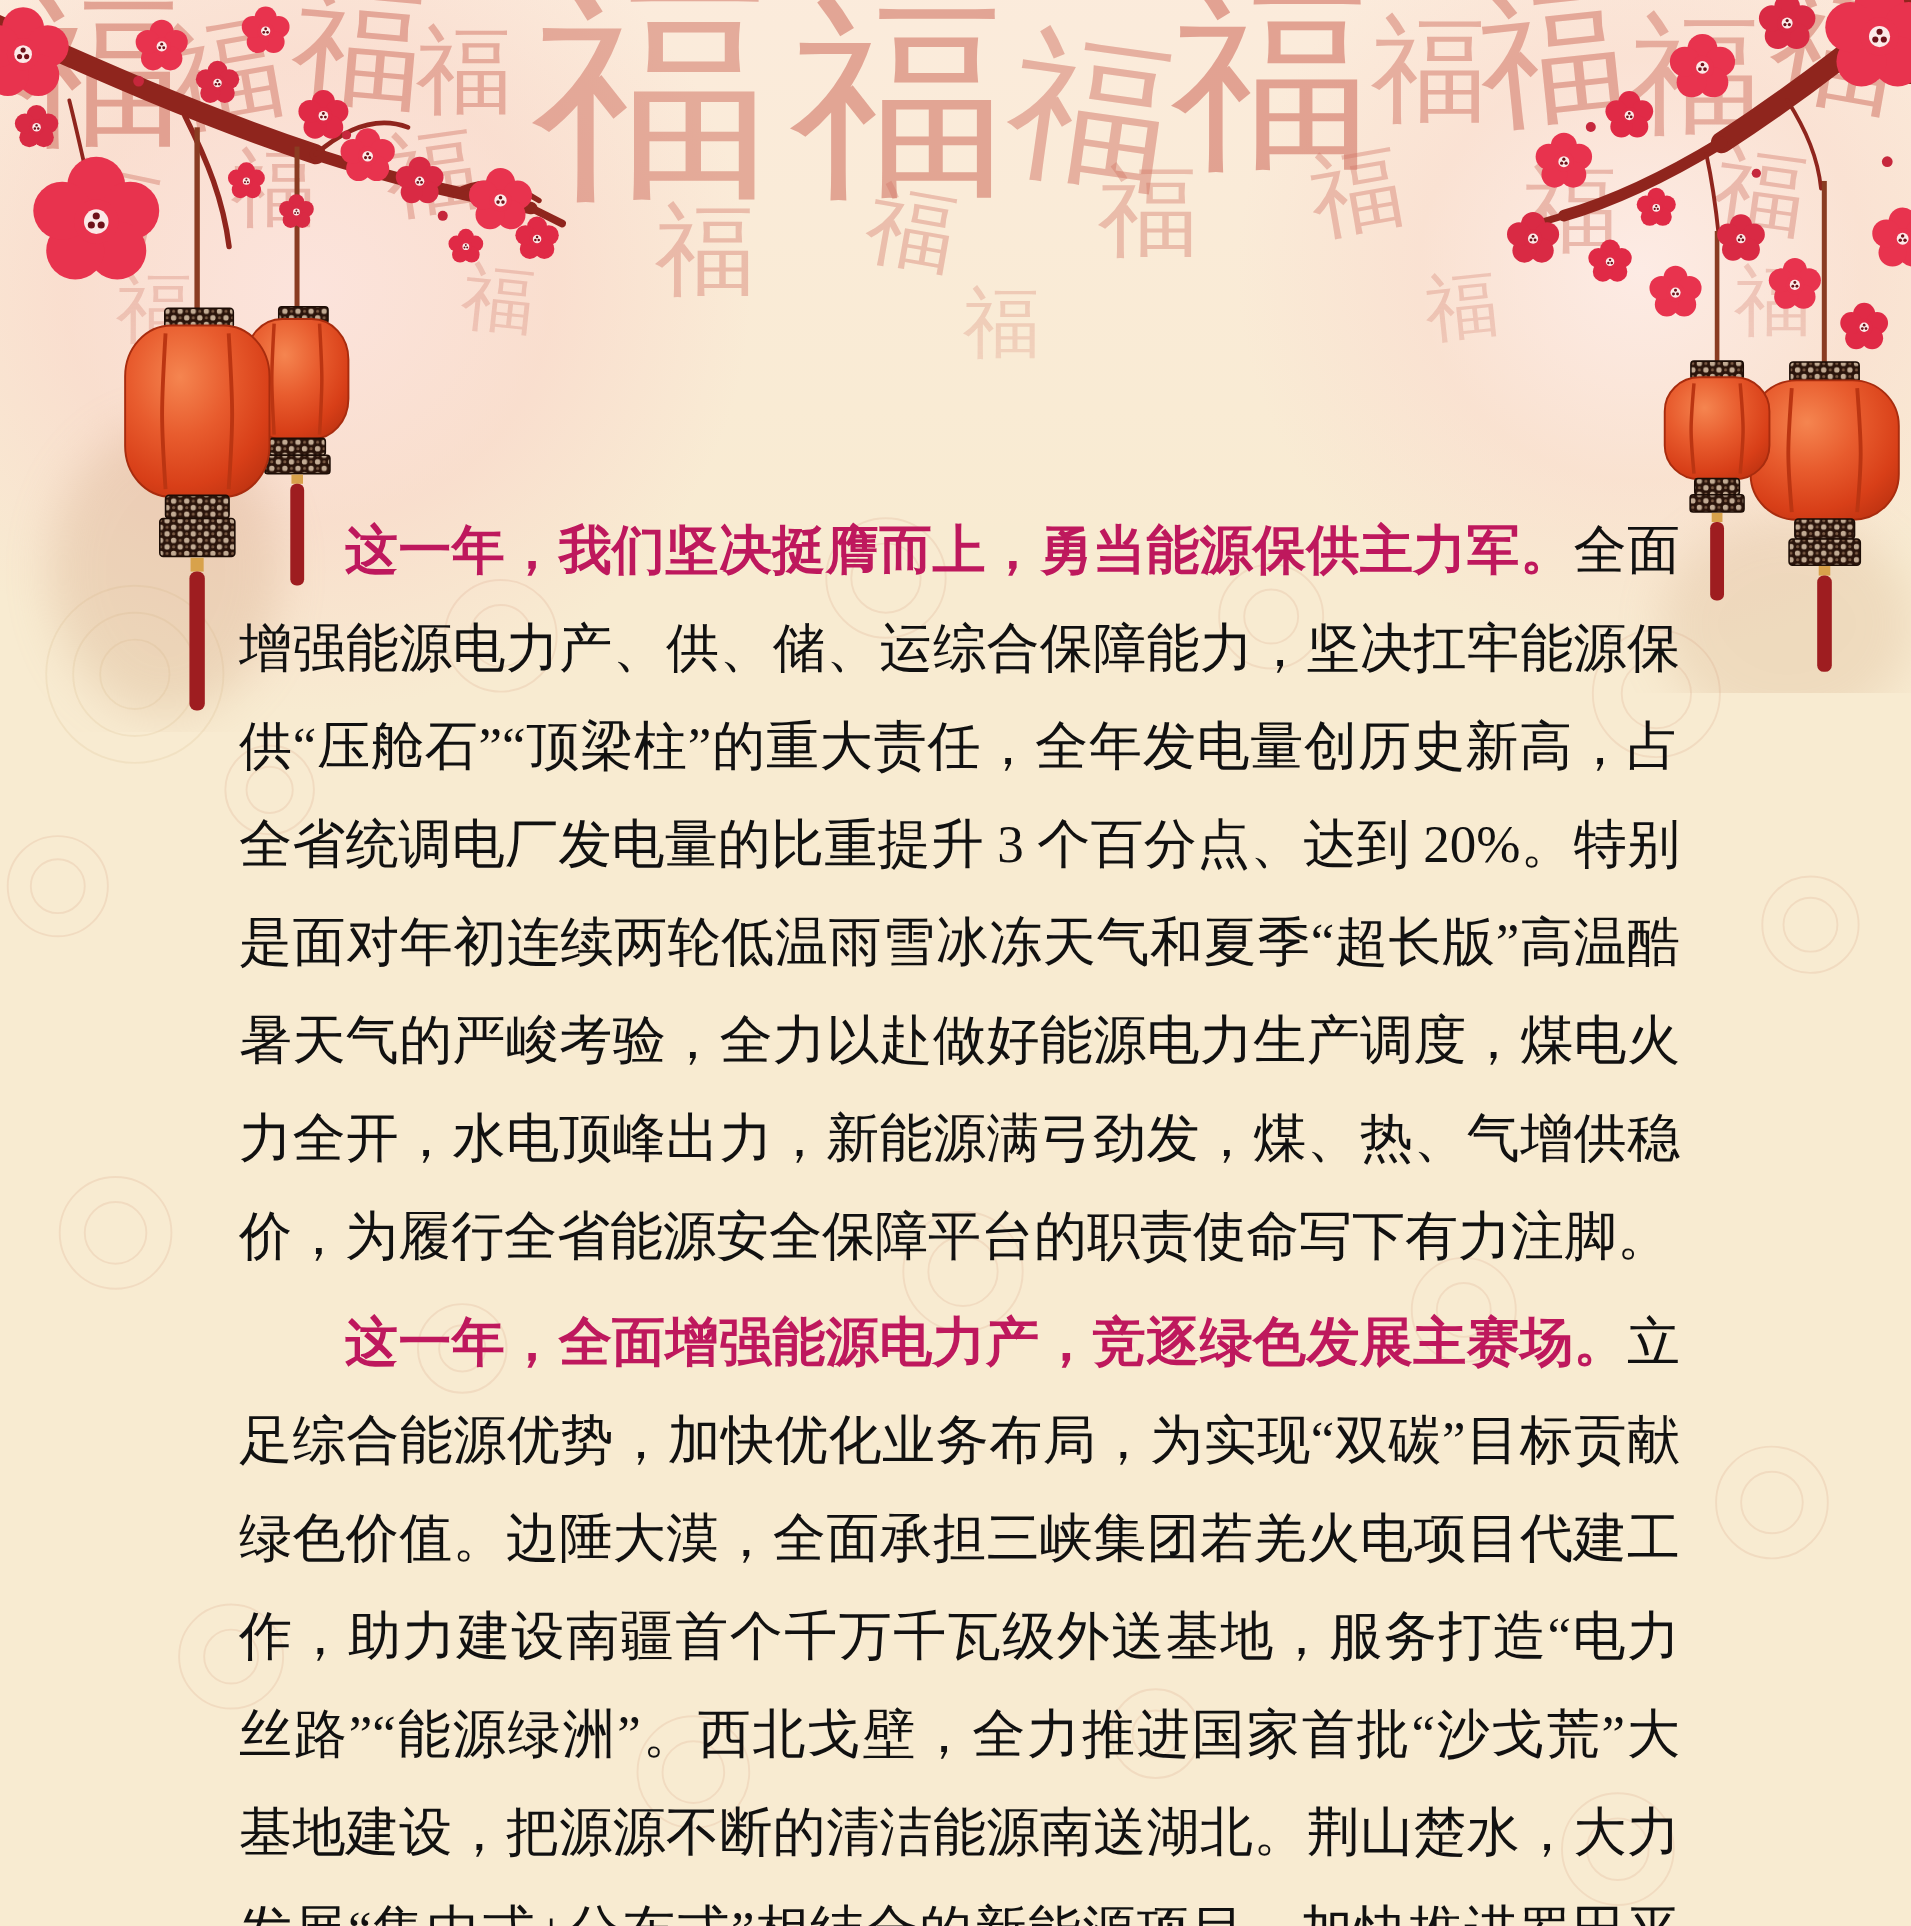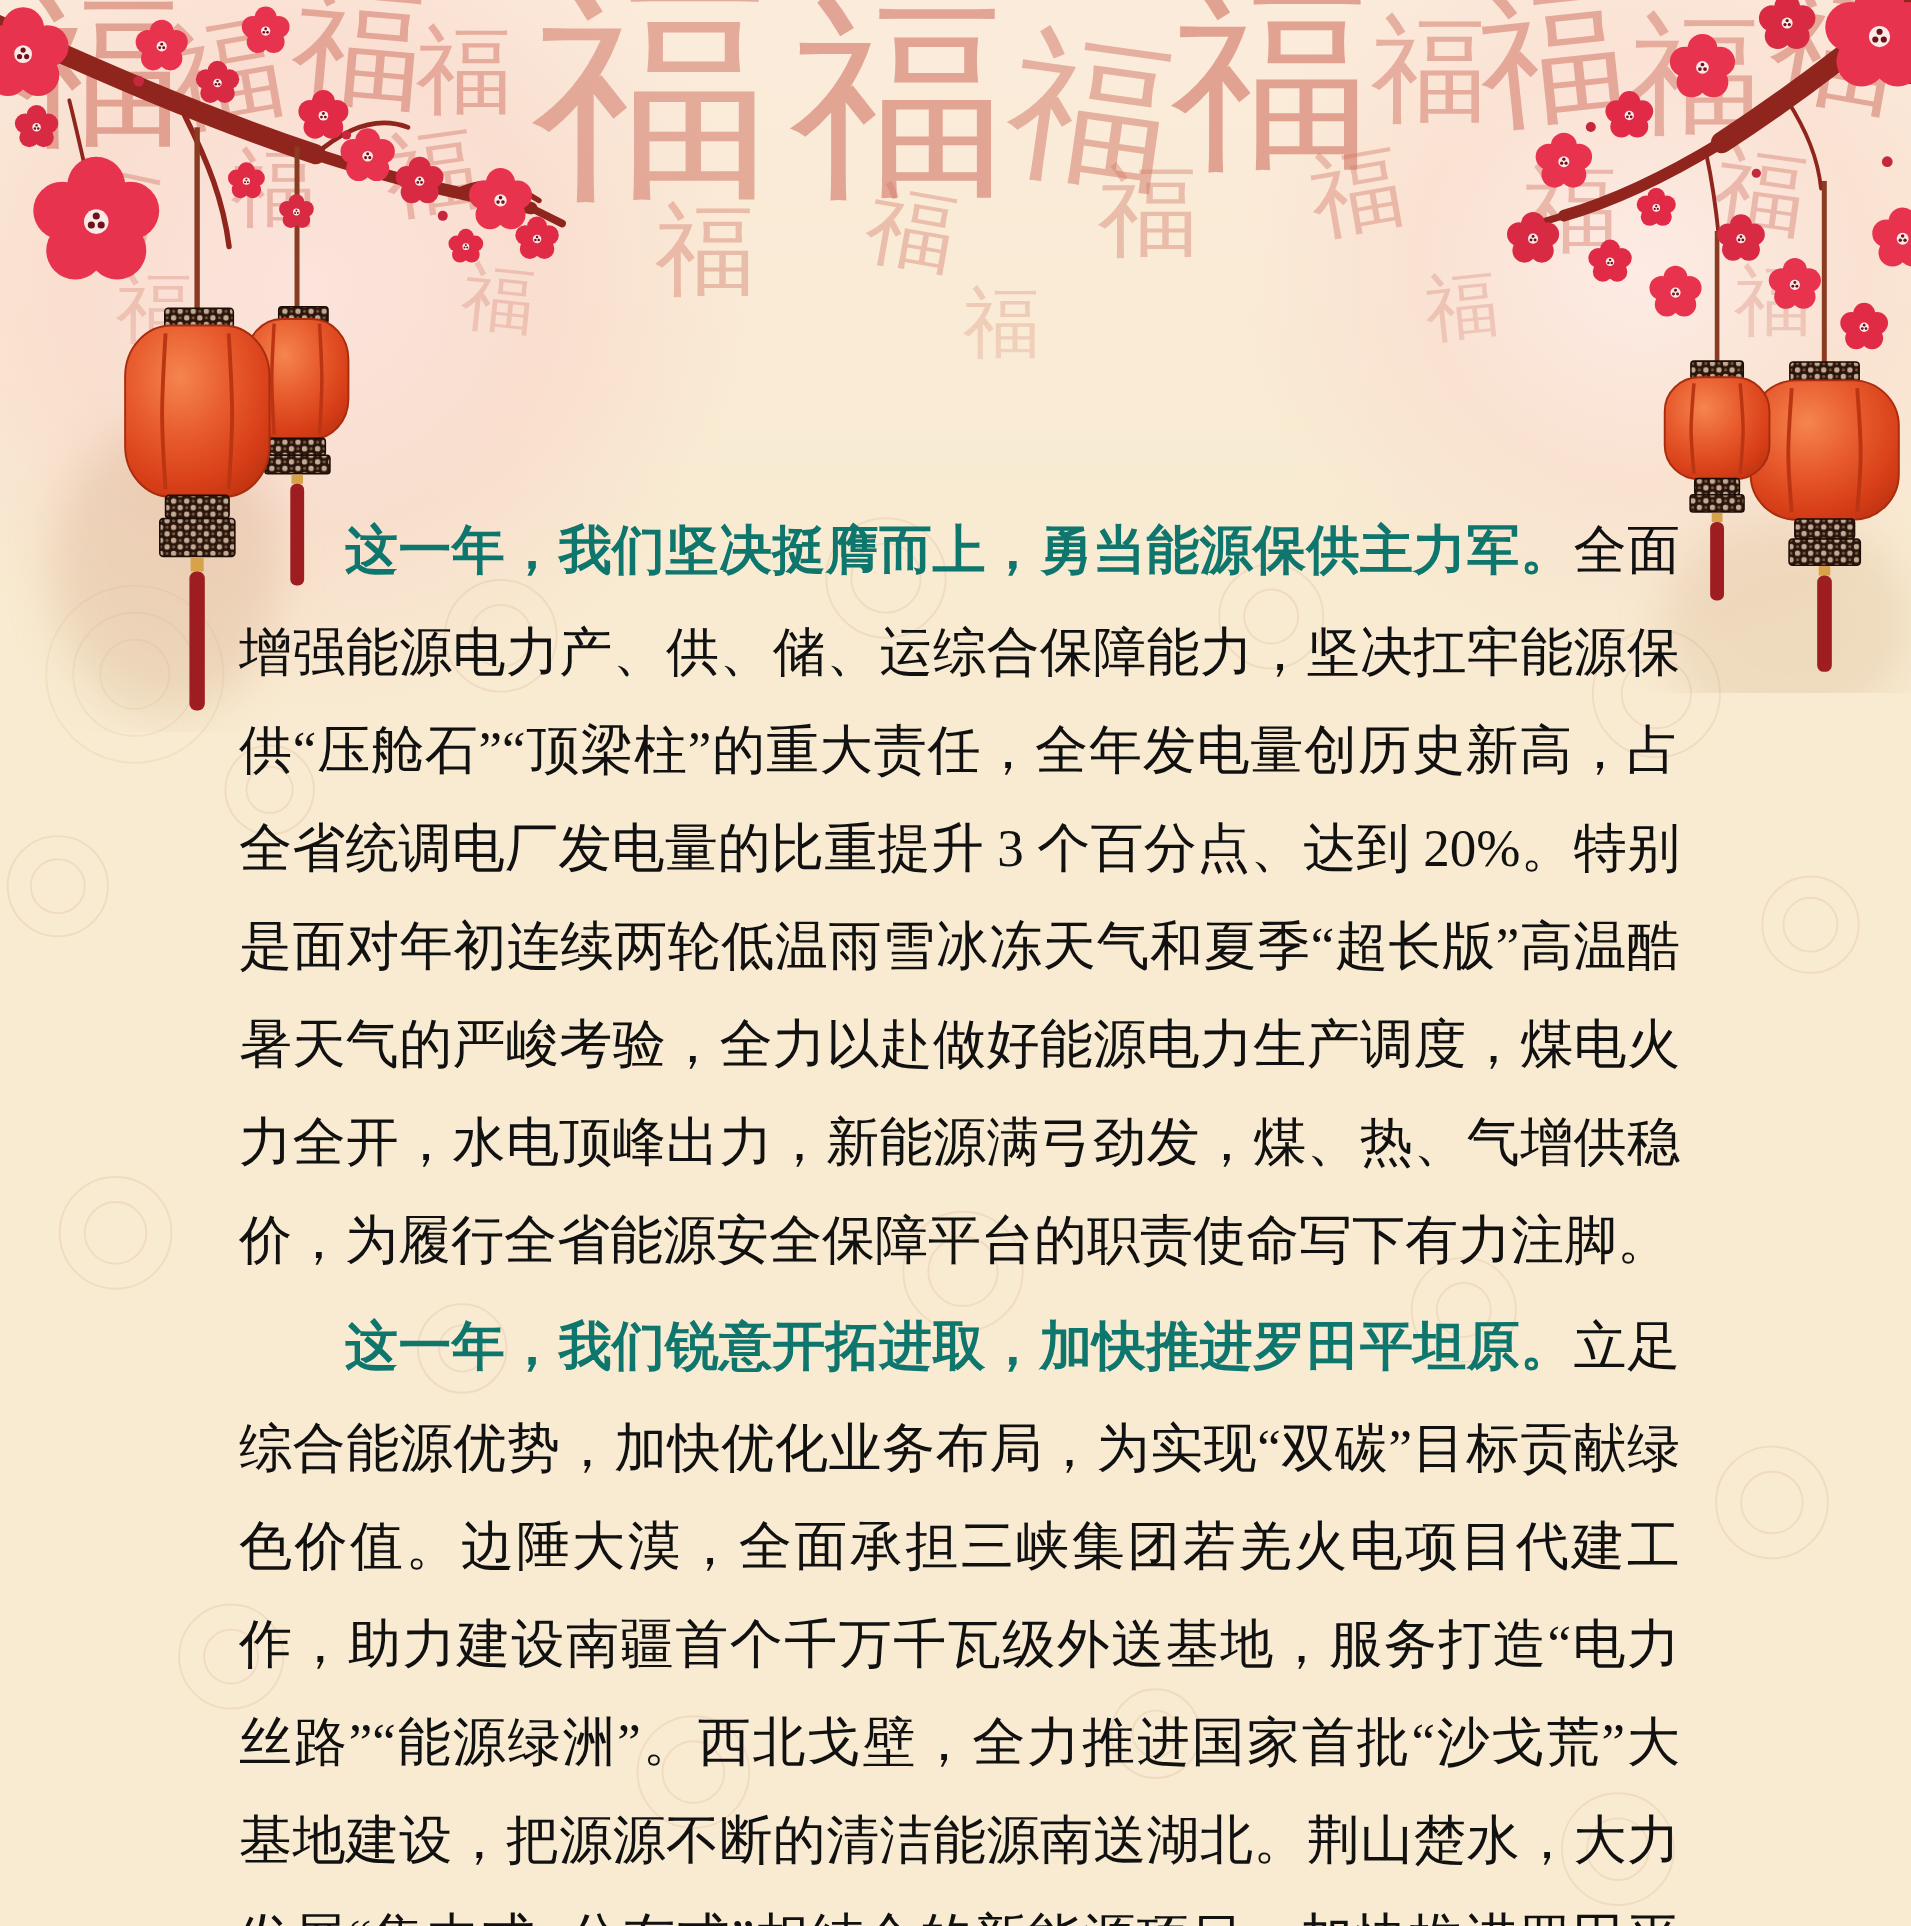--- a/index.html
+++ b/index.html
@@ -22,22 +22,22 @@
   .fu-top span,.fu-bottom span{position:absolute;line-height:1;color:#d27767;
     font-family:"Liberation Serif","DejaVu Serif",serif;}
   .fs{font-family:"DejaVu Sans","Liberation Sans",sans-serif !important;}
   .cluster{position:absolute;top:0;z-index:4;}
   
   .content{position:absolute;left:239px;top:501px;width:1441px;z-index:6;
     font-size:53px;line-height:98px;color:#111;
     text-align:justify;text-align-last:left;letter-spacing:0;}
   .content p{margin:0;text-indent:2em;}
   .content p + p{margin-top:7.7px;}
-  .lead{color:#0f766e;font-weight:900;
-    font-family:Liberation Mono, monospace;}
+  .lead{color:#be185d;font-weight:900;
+    font-family:Liberation Sans, sans-serif;}
 </style>
 </head>
 <body>
 
 <div class="page">
 
   <div class="wash wash-top"></div>
   <div class="wash wash-left"></div>
   <div class="wash wash-right"></div>
 
@@ -265,17 +265,17 @@
       <use href="#bloss" transform="translate(4940 620) scale(2.8)"></use>
       <use href="#bloss" transform="translate(4300 540) scale(1.8)" fill="#e02a46"></use>
       <circle cx="4130" cy="330" r="13" fill="#c6273c"></circle>
       <circle cx="4560" cy="450" r="12" fill="#c6273c"></circle>
       <circle cx="4900" cy="420" r="14" fill="#c6273c"></circle>
     </g>
   </svg>
 
   <main class="content">
     <p><span class="lead">这一年，我们坚决挺膺而上，勇当能源保供主力军。</span><span>全面增强能源电力产、供、储、运综合保障能力，坚决扛牢能源保供“压舱石”“顶梁柱”的重大责任，全年发电量创历史新高，占全省统调电厂发电量的比重提升 3 个百分点、达到 20%。特别是面对年初连续两轮低温雨雪冰冻天气和夏季“超长版”高温酷暑天气的严峻考验，全力以赴做好能源电力生产调度，煤电火力全开，水电顶峰出力，新能源满弓劲发，煤、热、气增供稳价，为履行全省能源安全保障平台的职责使命写下有力注脚。</span></p>
-    <p><span class="lead">这一年，我们锐意开拓进取，加快推进罗田平坦原。</span><span>立足综合能源优势，加快优化业务布局，为实现“双碳”目标贡献绿色价值。边陲大漠，全面承担三峡集团若羌火电项目代建工作，助力建设南疆首个千万千瓦级外送基地，服务打造“电力丝路”“能源绿洲”。西北戈壁，全力推进国家首批“沙戈荒”大基地建设，把源源不断的清洁能源南送湖北。荆山楚水，大力发展“集中式+分布式”相结合的新能源项目，加快推进罗田平坦原、南漳张家坪、长阳清江抽蓄电站建设，风、光、储相得益彰的绿色能源版图徐徐铺展。新能源成为公司第一大装机能源品种，投产和在建的清洁能源装机占比达到 63.8%。</span></p>
+    <p><span class="lead">这一年，全面增强能源电力产，竞逐绿色发展主赛场。</span><span>立足综合能源优势，加快优化业务布局，为实现“双碳”目标贡献绿色价值。边陲大漠，全面承担三峡集团若羌火电项目代建工作，助力建设南疆首个千万千瓦级外送基地，服务打造“电力丝路”“能源绿洲”。西北戈壁，全力推进国家首批“沙戈荒”大基地建设，把源源不断的清洁能源南送湖北。荆山楚水，大力发展“集中式+分布式”相结合的新能源项目，加快推进罗田平坦原、南漳张家坪、长阳清江抽蓄电站建设，风、光、储相得益彰的绿色能源版图徐徐铺展。新能源成为公司第一大装机能源品种，投产和在建的清洁能源装机占比达到 63.8%。</span></p>
   </main>
 
 </div>
 
 
 </body></html>

